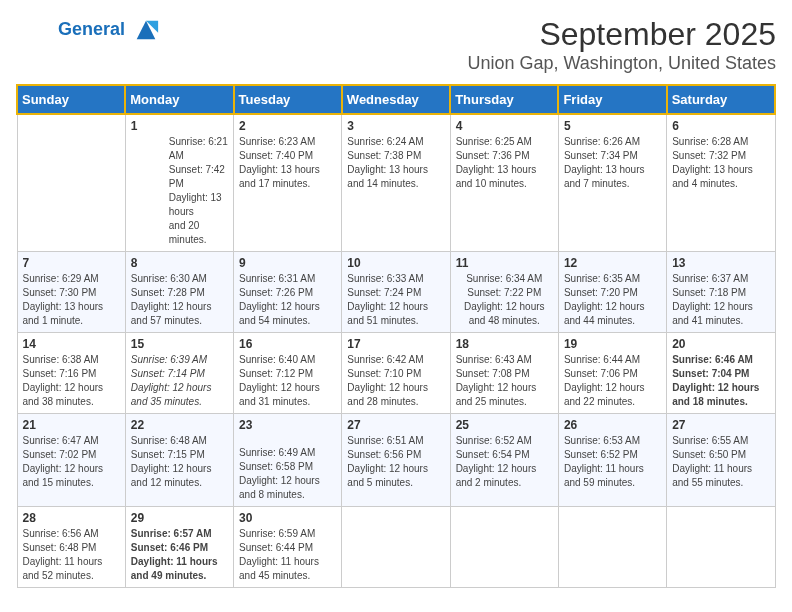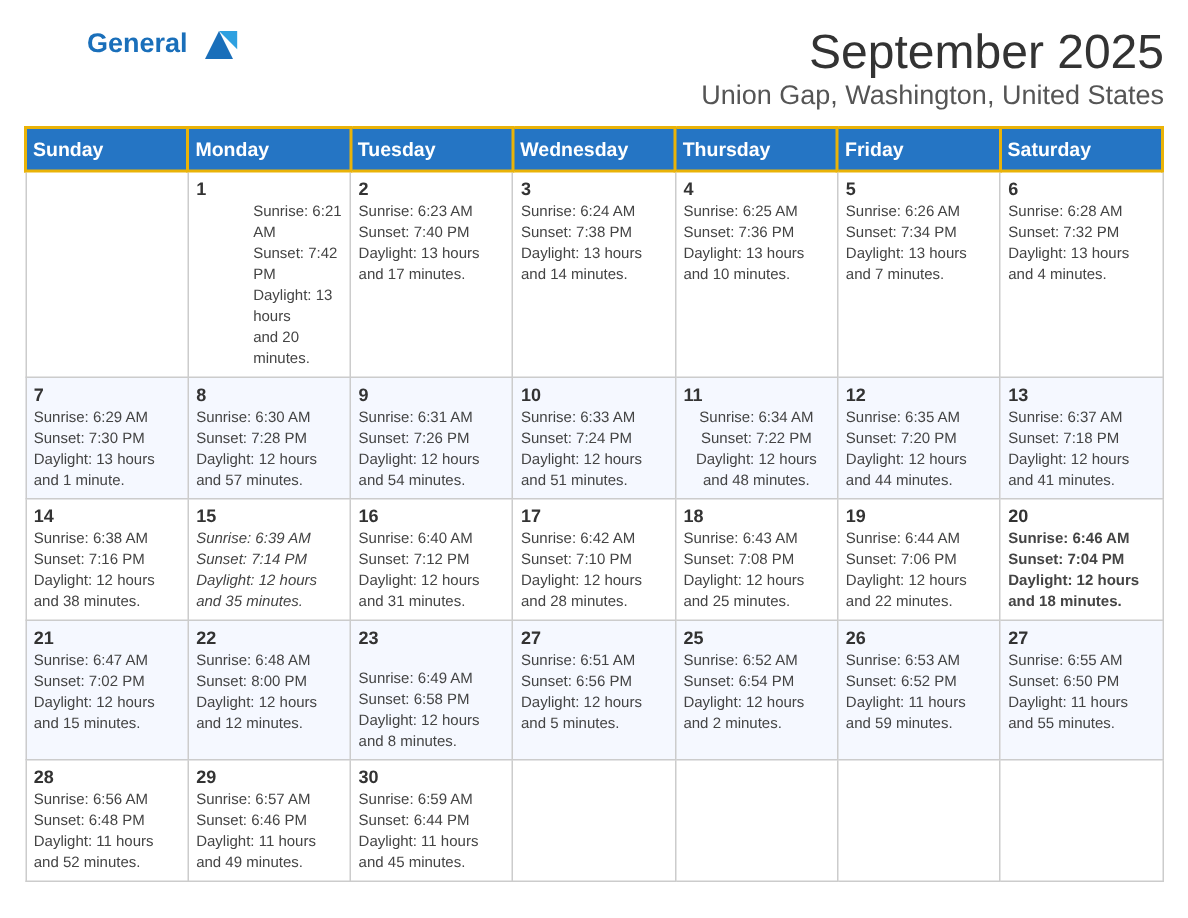--- a/index.html
+++ b/index.html
@@ -278,21 +278,21 @@
         <td>
           <span class="day-num">21</span>
           <div class="day-info" style="white-space: pre-wrap;">Sunrise: 6:47 AM
 Sunset: 7:02 PM
 Daylight: 12 hours
 and 15 minutes.</div>
         </td>
         <td>
           <span class="day-num">22</span>
           <div class="day-info" style="white-space: pre-wrap;">Sunrise: 6:48 AM
-Sunset: 8:00 PM
+Sunset: 7:15 PM
 Daylight: 12 hours
 and 12 minutes.</div>
         </td>
         <td>
           <span class="day-num">23</span>
           <div class="day-info" style="white-space: pre-wrap; margin-top: 14px;">Sunrise: 6:49 AM
 Sunset: 6:58 PM
 Daylight: 12 hours
 and 8 minutes.</div>
         </td>
@@ -328,21 +328,21 @@
       <tr>
         <td>
           <span class="day-num">28</span>
           <div class="day-info" style="white-space: pre-wrap;">Sunrise: 6:56 AM
 Sunset: 6:48 PM
 Daylight: 11 hours
 and 52 minutes.</div>
         </td>
         <td>
           <span class="day-num">29</span>
-          <div class="day-info" style="white-space: pre-wrap;">Sunrise: 6:57 AM
+          <div class="day-info" style="white-space: pre-wrap; font-weight: bold;">Sunrise: 6:57 AM
 Sunset: 6:46 PM
 Daylight: 11 hours
 and 49 minutes.</div>
         </td>
         <td>
           <span class="day-num">30</span>
           <div class="day-info" style="white-space: pre-wrap;">Sunrise: 6:59 AM
 Sunset: 6:44 PM
 Daylight: 11 hours
 and 45 minutes.</div>

